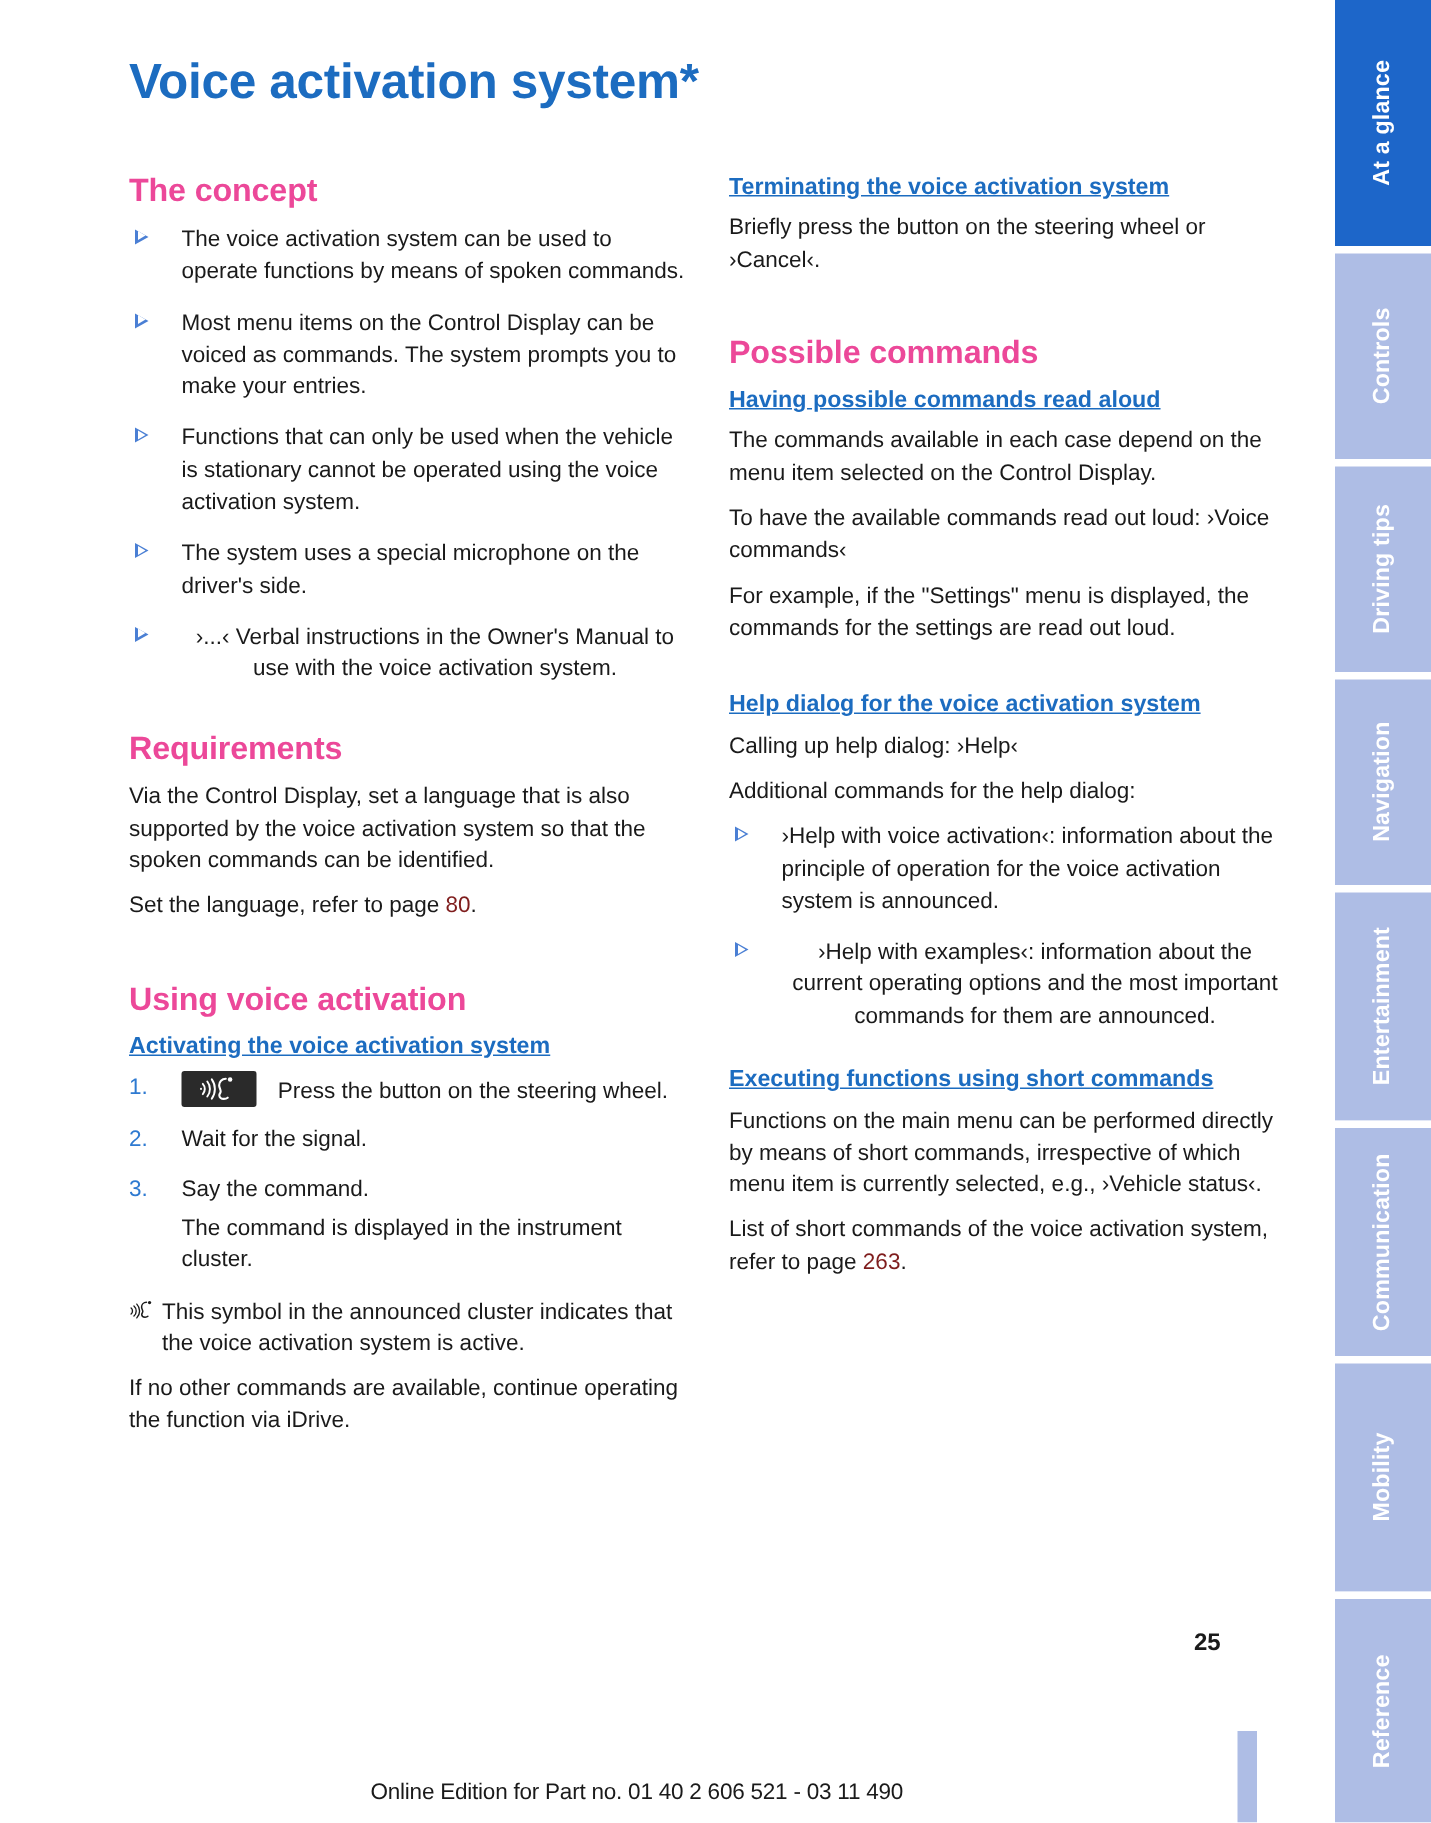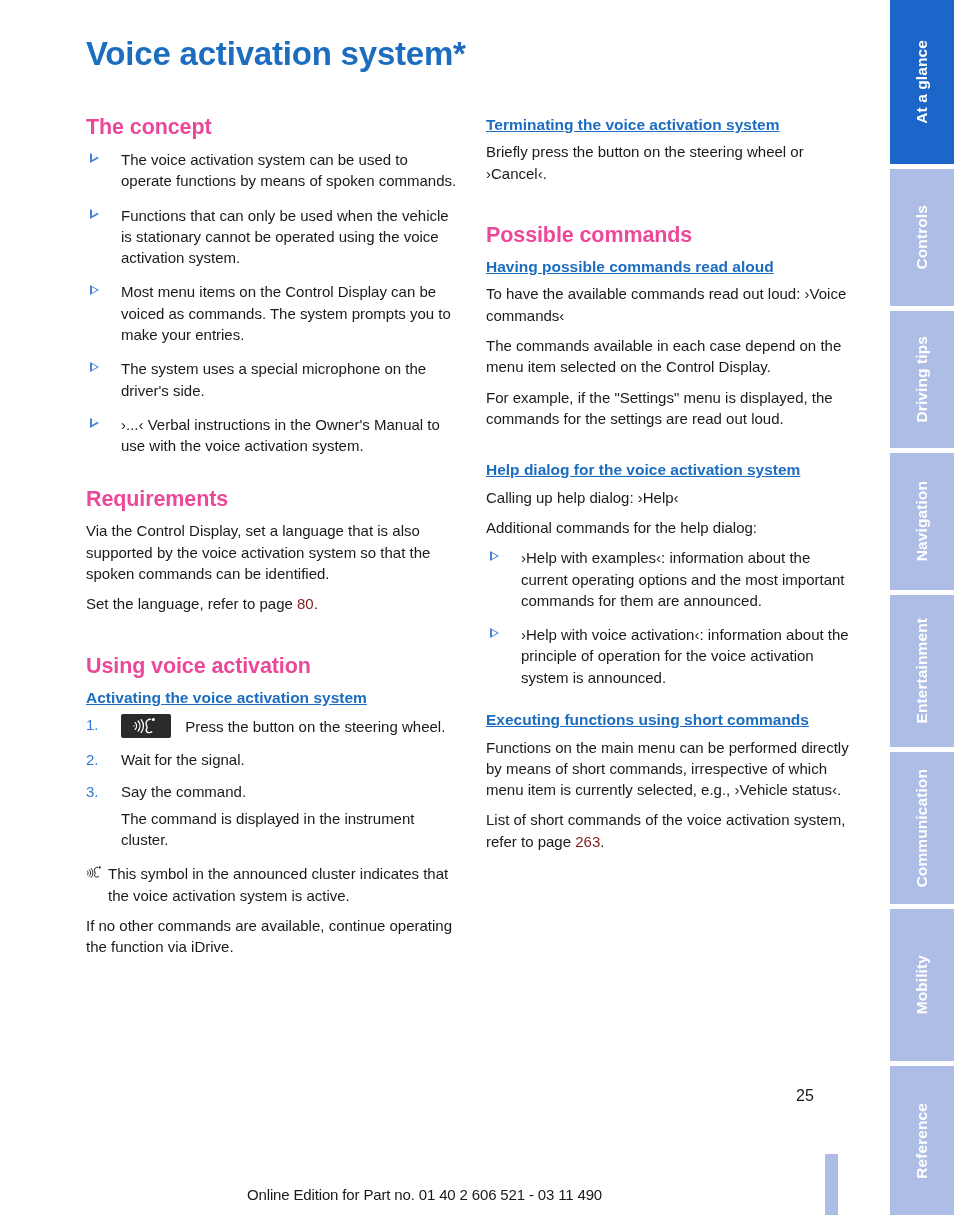--- a/index.html
+++ b/index.html
@@ -125,21 +125,21 @@
     margin: 0;
     padding: 0;
   }
   ul.tri > li {
     position: relative;
     padding-left: 35px;
     font-size: 15px;
     line-height: 1.42;
     margin-bottom: 13px;
   }
-  ul.tri > li:last-child { margin-bottom: 0; }
+  ul.tri > li:last-child { margin-bottom: 0; text-align: center; }
   .tri-marker {
     position: absolute;
     left: 4px;
     top: 4px;
     width: 0;
     height: 0;
     border-top: 5.5px solid transparent;
     border-bottom: 5.5px solid transparent;
     border-left: 9px solid #4a7fd4;
   }
@@ -221,20 +221,21 @@
     color: #1a1a1a;
     letter-spacing: -0.15px;
     white-space: nowrap;
   }
   #page-number {
     position: absolute;
     left: 710px;
     top: 1087px;
     font-size: 16px;
     color: #1a1a1a;
+    font-weight: bold;
   }
   #page-marker {
     position: absolute;
     left: 739px;
     top: 1154px;
     width: 13px;
     height: 61px;
     background: #aebde5;
   }
 </style>
@@ -251,25 +252,25 @@
 
       <h2 class="section">The concept</h2>
 
       <ul class="tri">
         <li>
           <span class="tri-marker"></span>
           <span>The voice activation system can be used to operate functions by means of spoken commands.</span>
         </li>
         <li>
           <span class="tri-marker"></span>
+          <span>Most menu items on the Control Display can be voiced as commands. The system prompts you to make your entries.</span>
+        </li>
+        <li>
+          <span class="tri-marker"></span>
           <span>Functions that can only be used when the vehicle is stationary cannot be operated using the voice activation system.</span>
-        </li>
-        <li>
-          <span class="tri-marker"></span>
-          <span>Most menu items on the Control Display can be voiced as commands. The system prompts you to make your entries.</span>
         </li>
         <li>
           <span class="tri-marker"></span>
           <span>The system uses a special microphone on the driver's side.</span>
         </li>
         <li>
           <span class="tri-marker"></span>
           <span>›...‹ Verbal instructions in the Owner's Manual to use with the voice activation system.</span>
         </li>
       </ul>
@@ -337,38 +338,38 @@
     <div class="column" id="col-right">
 
       <h3 class="subsection">Terminating the voice activation system</h3>
       <p class="body">Briefly press the button on the steering wheel or ›Cancel‹.</p>
 
       <div class="spacer-lg"></div>
 
       <h2 class="section">Possible commands</h2>
 
       <h3 class="subsection">Having possible commands read aloud</h3>
+      <p class="body">The commands available in each case depend on the menu item selected on the Control Display.</p>
       <p class="body">To have the available commands read out loud: ›Voice commands‹</p>
-      <p class="body">The commands available in each case depend on the menu item selected on the Control Display.</p>
       <p class="body">For example, if the "Settings" menu is displayed, the commands for the settings are read out loud.</p>
 
       <div class="spacer-md"></div>
 
       <h3 class="subsection">Help dialog for the voice activation system</h3>
       <p class="body">Calling up help dialog: ›Help‹</p>
       <p class="body">Additional commands for the help dialog:</p>
 
       <ul class="tri">
         <li>
           <span class="tri-marker"></span>
+          <span>›Help with voice activation‹: information about the principle of operation for the voice activation system is announced.</span>
+        </li>
+        <li>
+          <span class="tri-marker"></span>
           <span>›Help with examples‹: information about the current operating options and the most important commands for them are announced.</span>
-        </li>
-        <li>
-          <span class="tri-marker"></span>
-          <span>›Help with voice activation‹: information about the principle of operation for the voice activation system is announced.</span>
         </li>
       </ul>
 
       <div class="spacer-md"></div>
 
       <h3 class="subsection">Executing functions using short commands</h3>
       <p class="body">Functions on the main menu can be performed directly by means of short commands, irrespective of which menu item is currently selected, e.g., ›Vehicle status‹.</p>
       <p class="body"><span>List of short commands of the voice activation system, refer to page </span><a class="pageref" href="#">263</a><span>.</span></p>
 
     </div>

